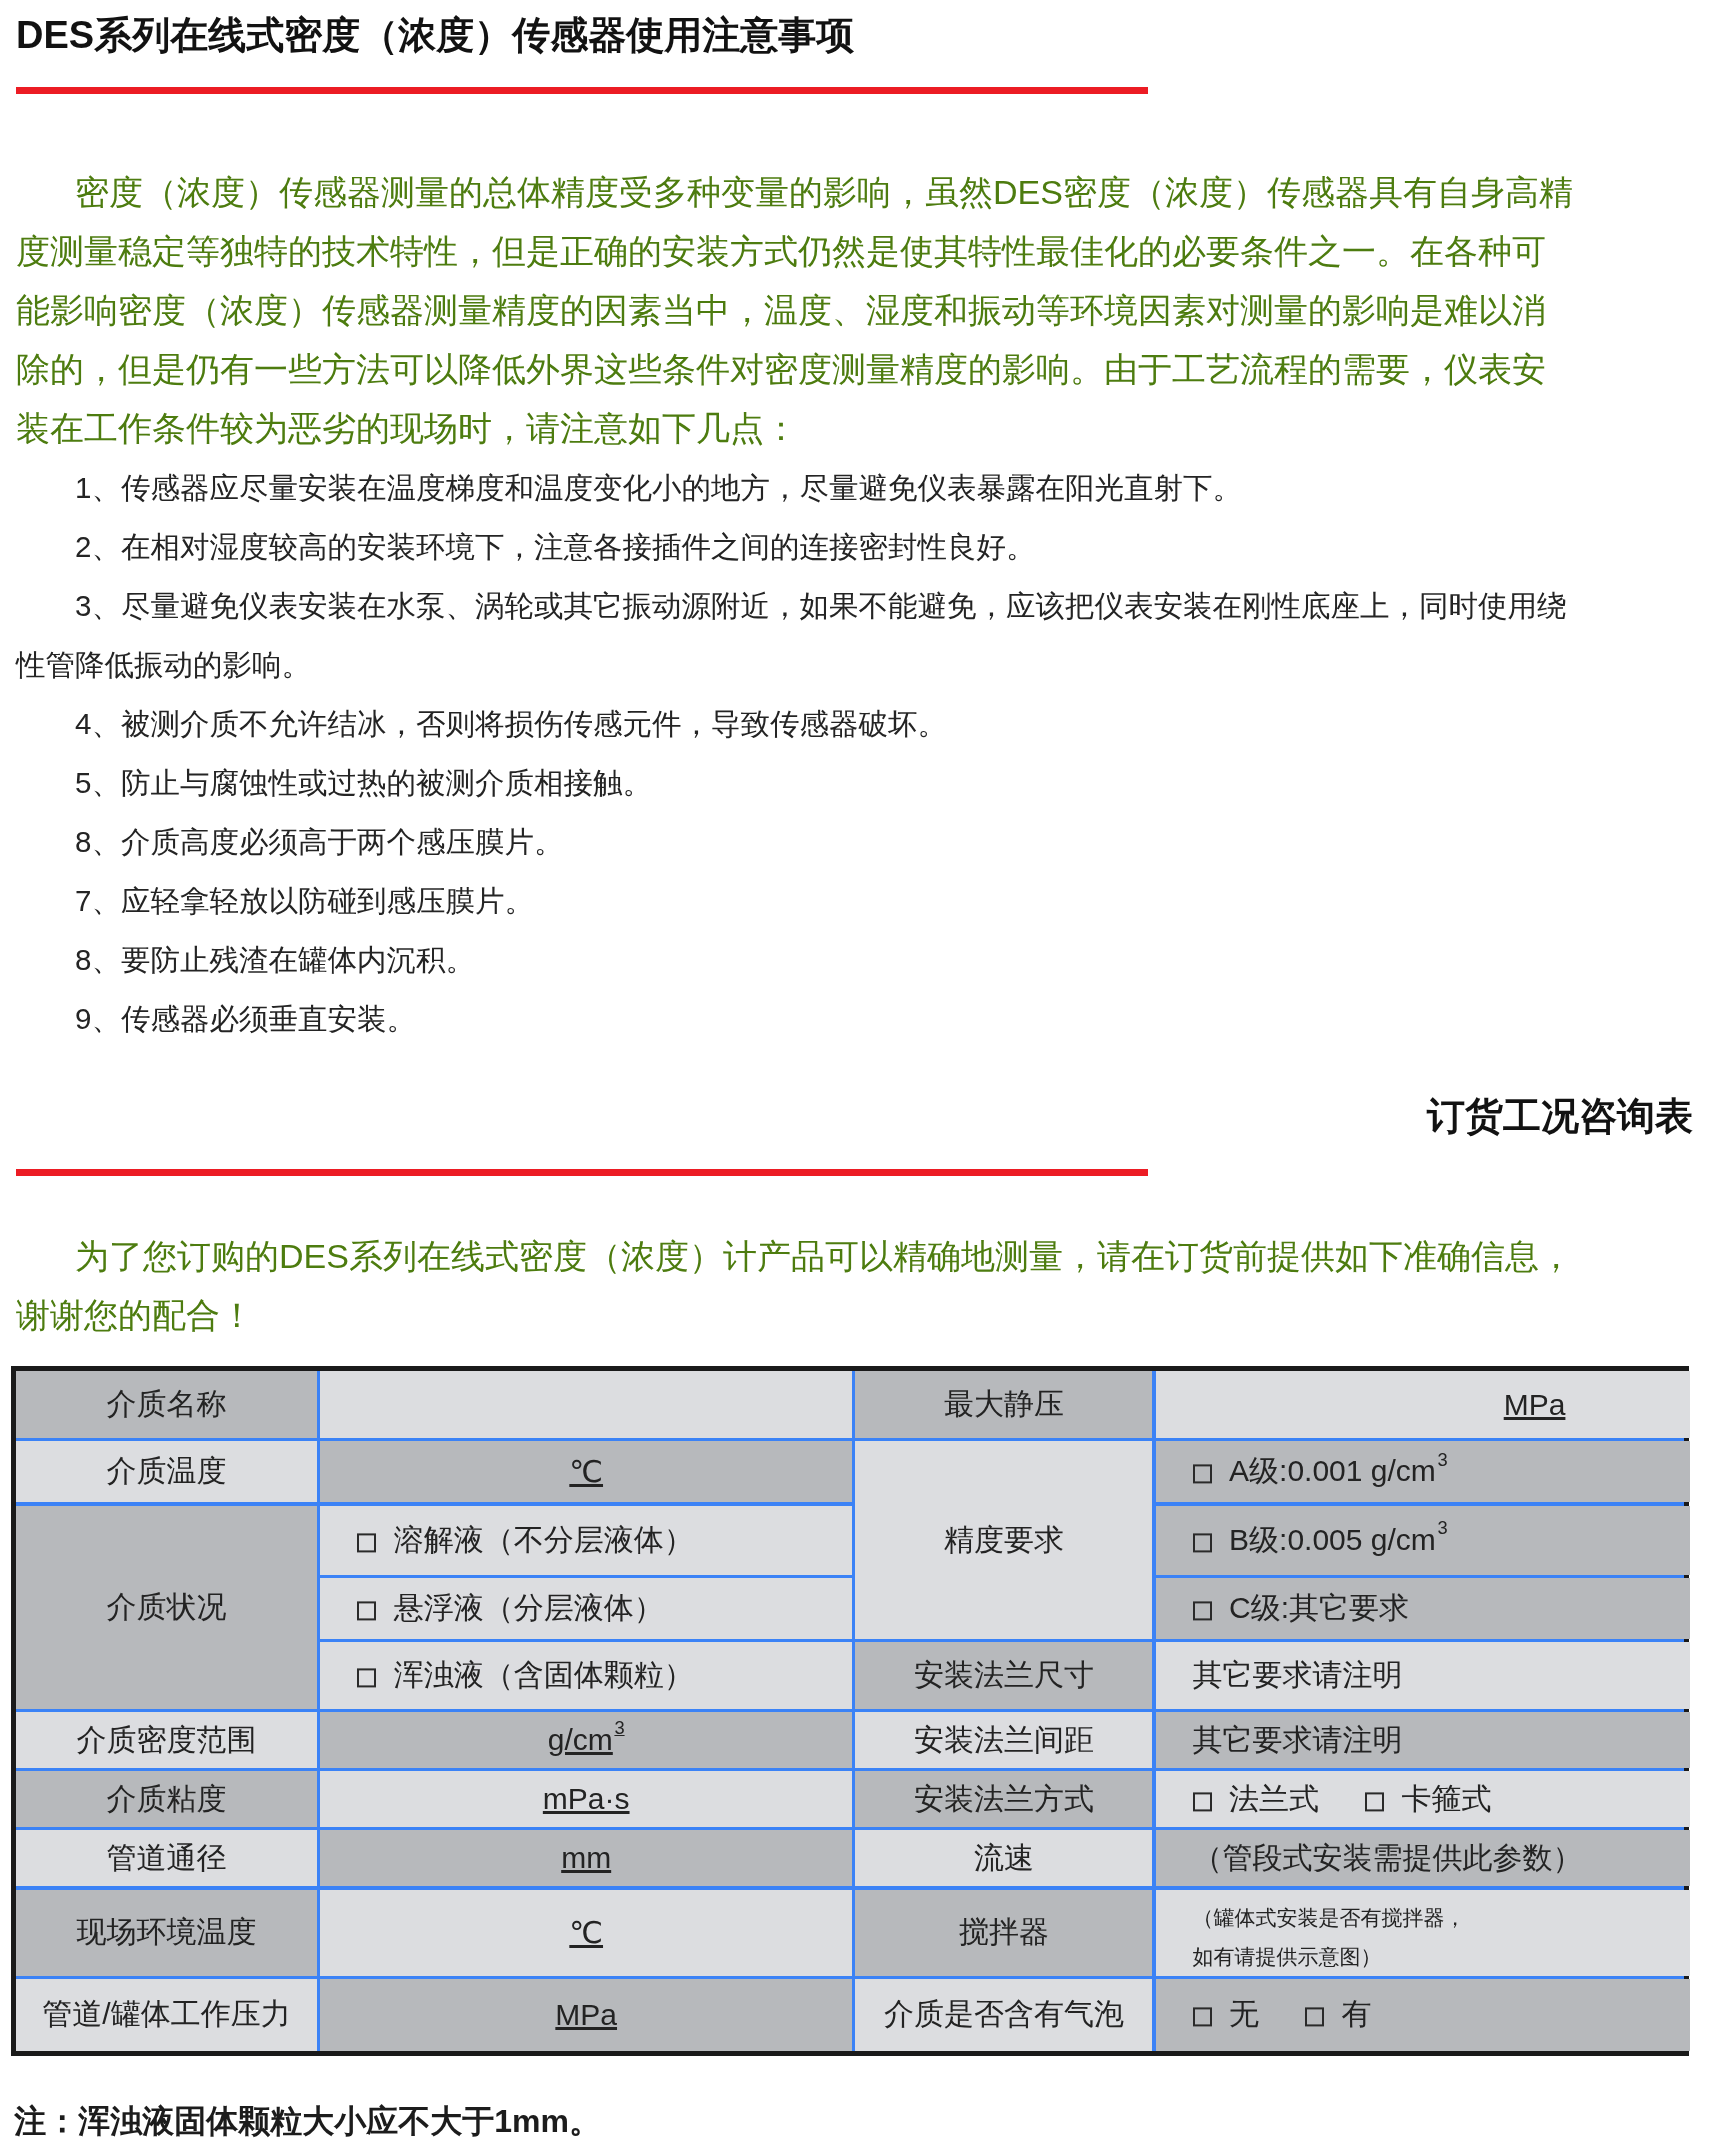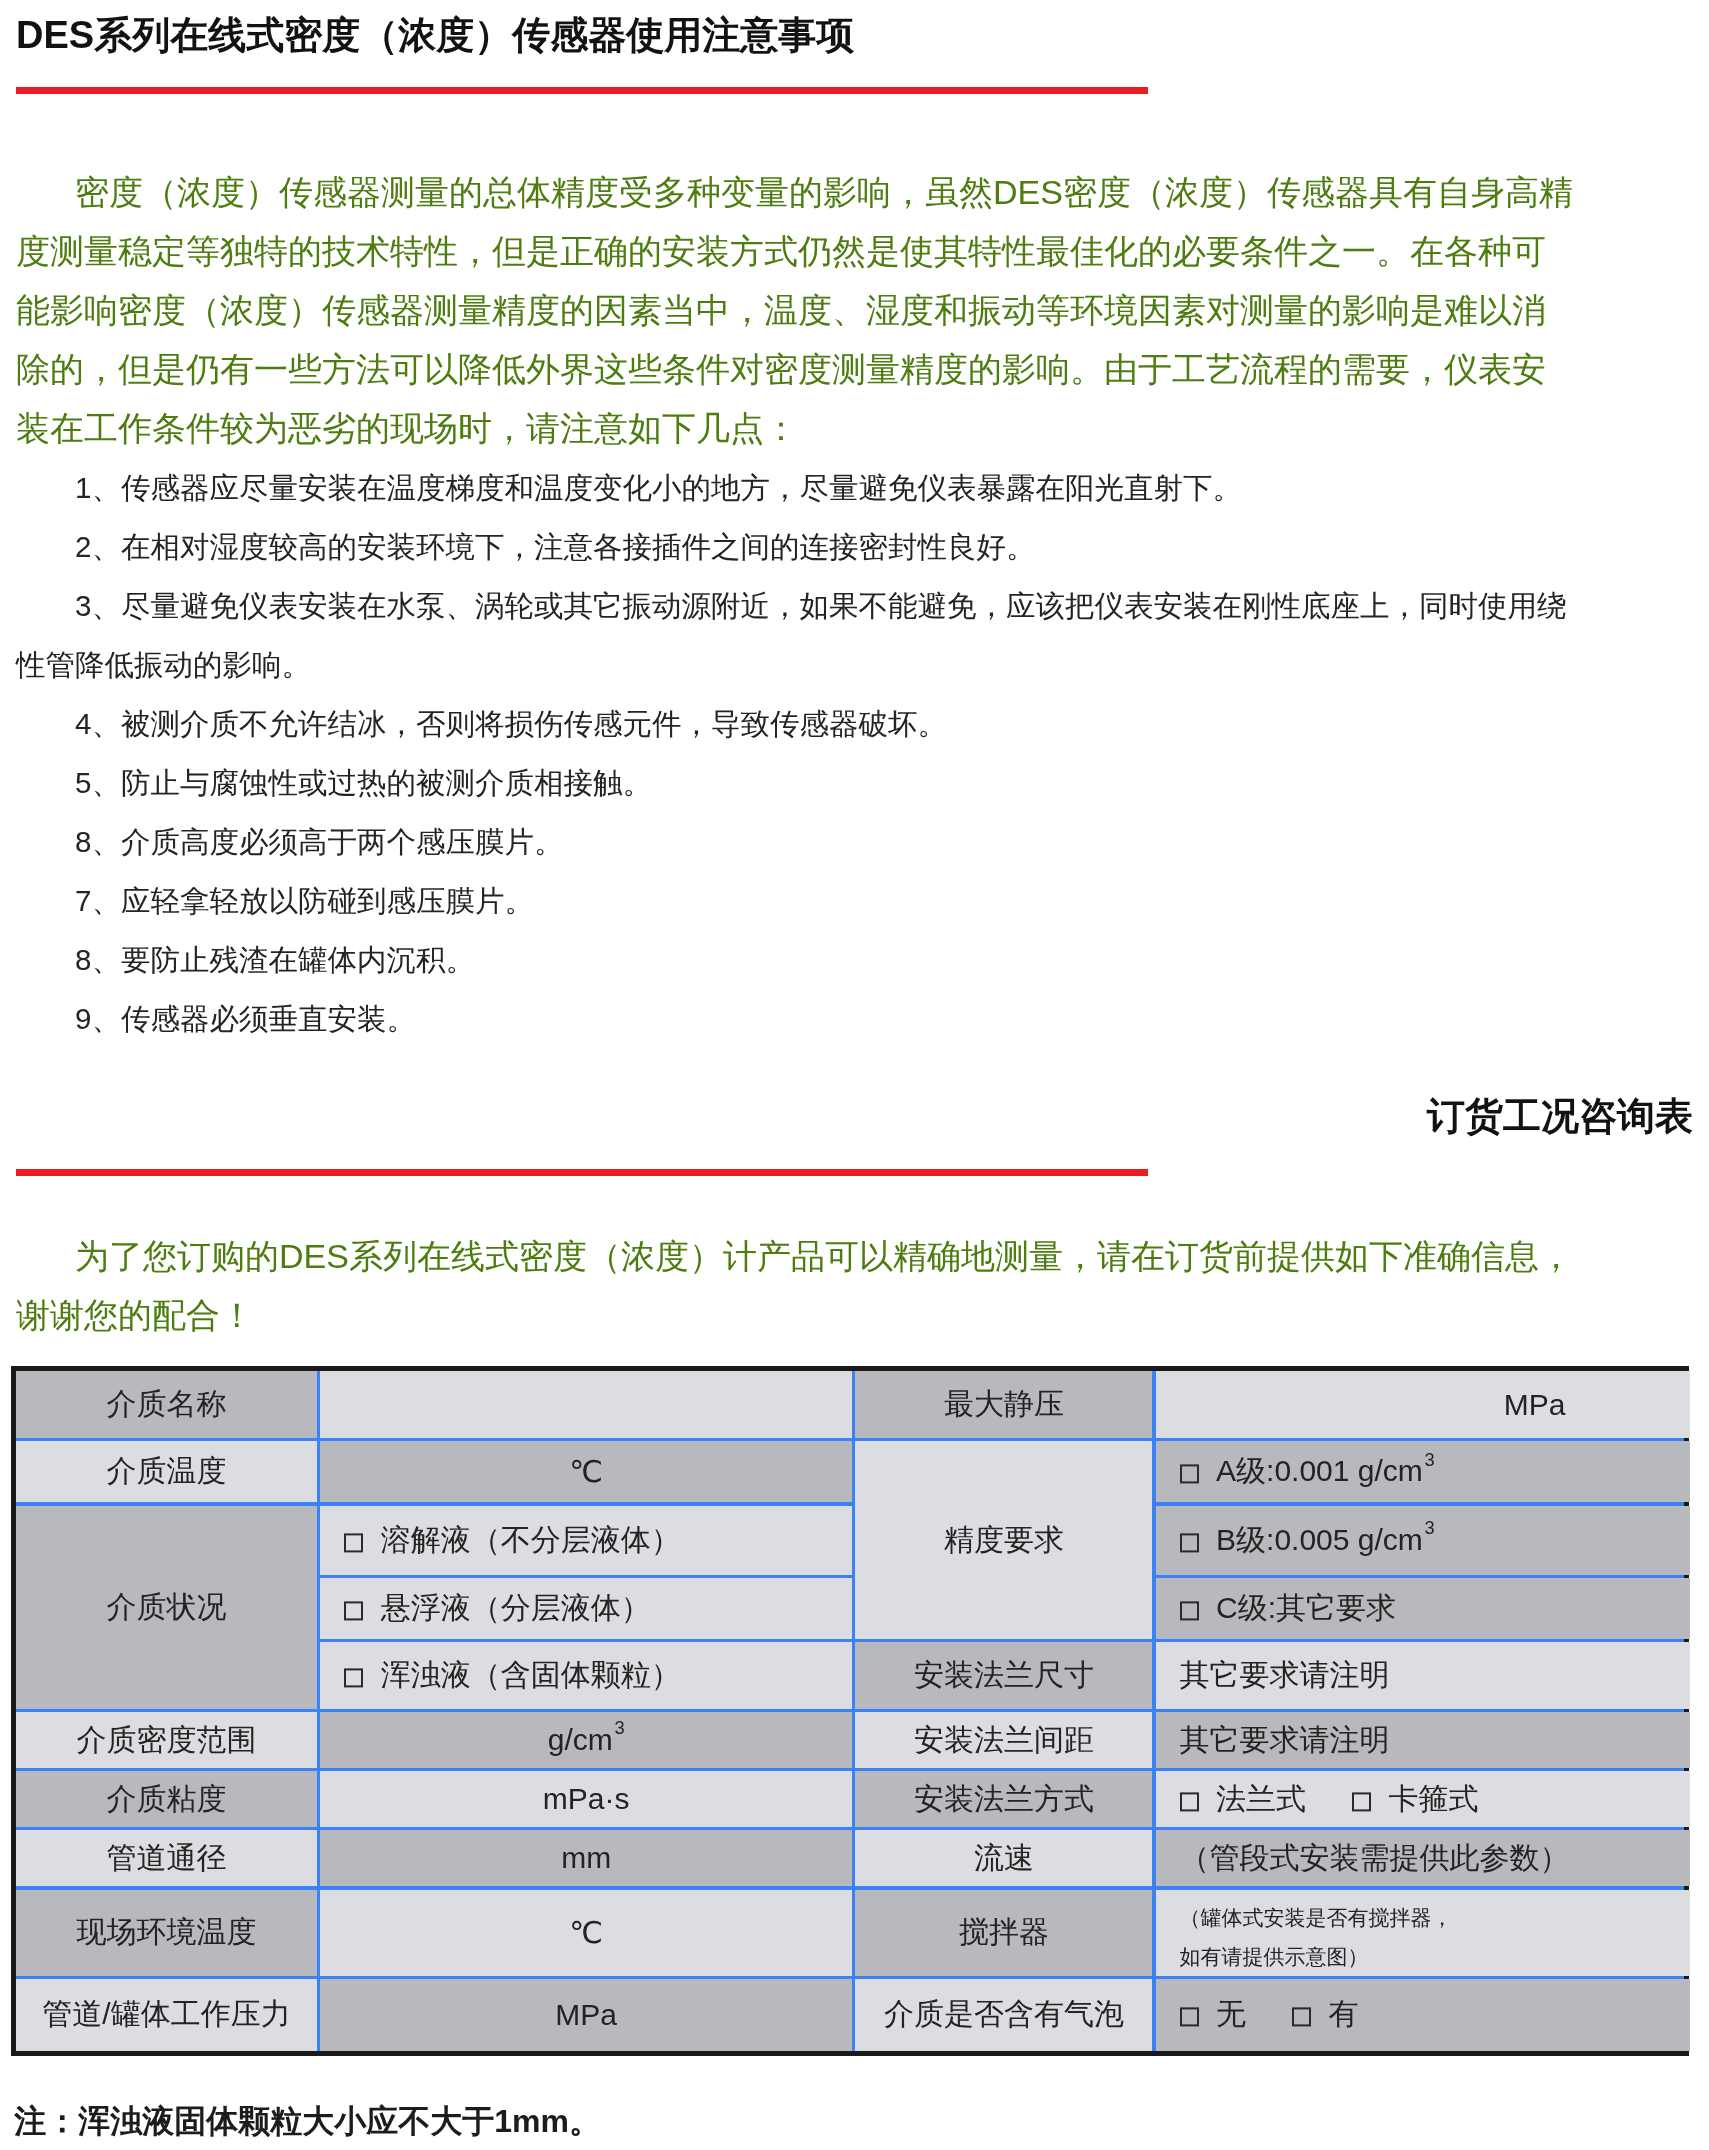--- a/index.html
+++ b/index.html
@@ -42,22 +42,22 @@
     width:1668px;
     margin:21px 0 0 11px;
   }
   .cell{
     display:flex;align-items:center;
     font-size:30px;color:#232323;
   }
   .m{background:#b7b9bc;}
   .l{background:#dcdde0;}
   .lab{justify-content:center;text-align:center;padding:0 4.8px;}
-  .cen{justify-content:center;text-align:center;}
-  .lft{justify-content:flex-start;padding-left:24px;}
+  .cen{justify-content:center;text-align:center;text-decoration:underline;}
+  .lft{justify-content:flex-start;padding-left:37px;}
   .shift-r{transform:translateX(112px);}
   .cb{
     display:inline-block;
     width:15px;height:15px;
     border:2.4px solid #2a2a2a;
     margin-right:17.5px;
     flex:0 0 auto;
     transform:translateY(2.4px);
   }
   .opt-gap{margin-left:46px;}

